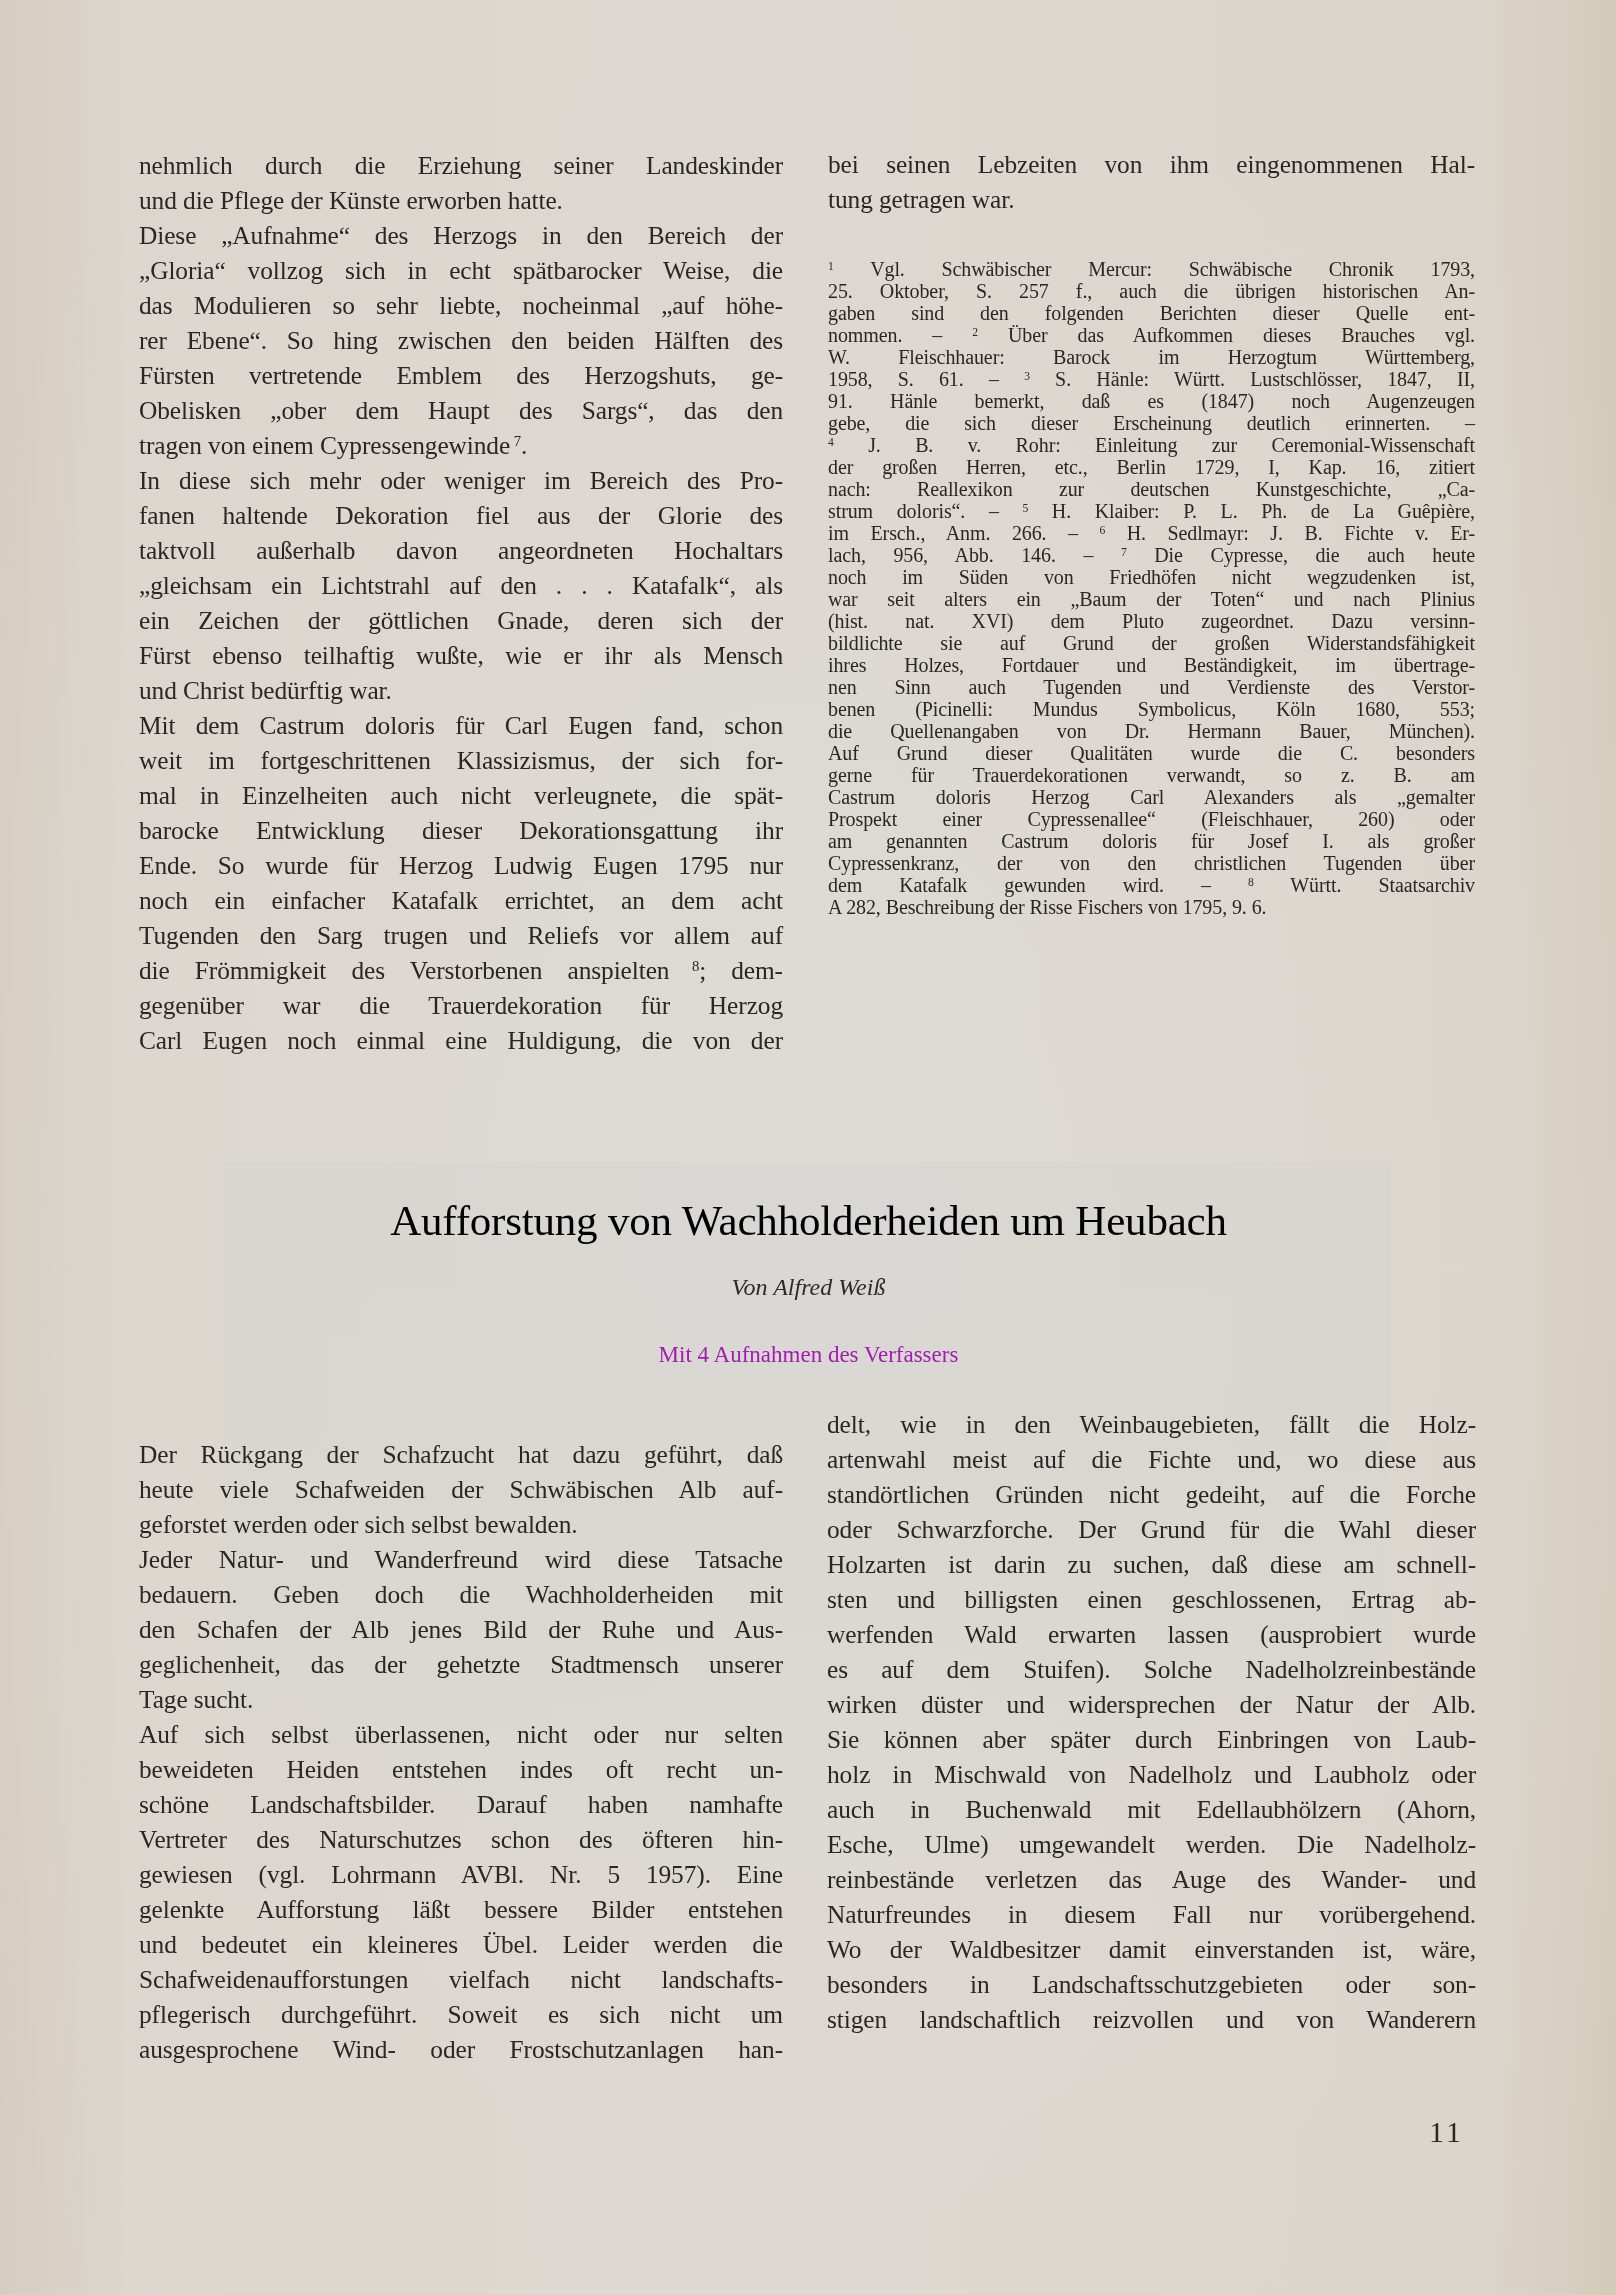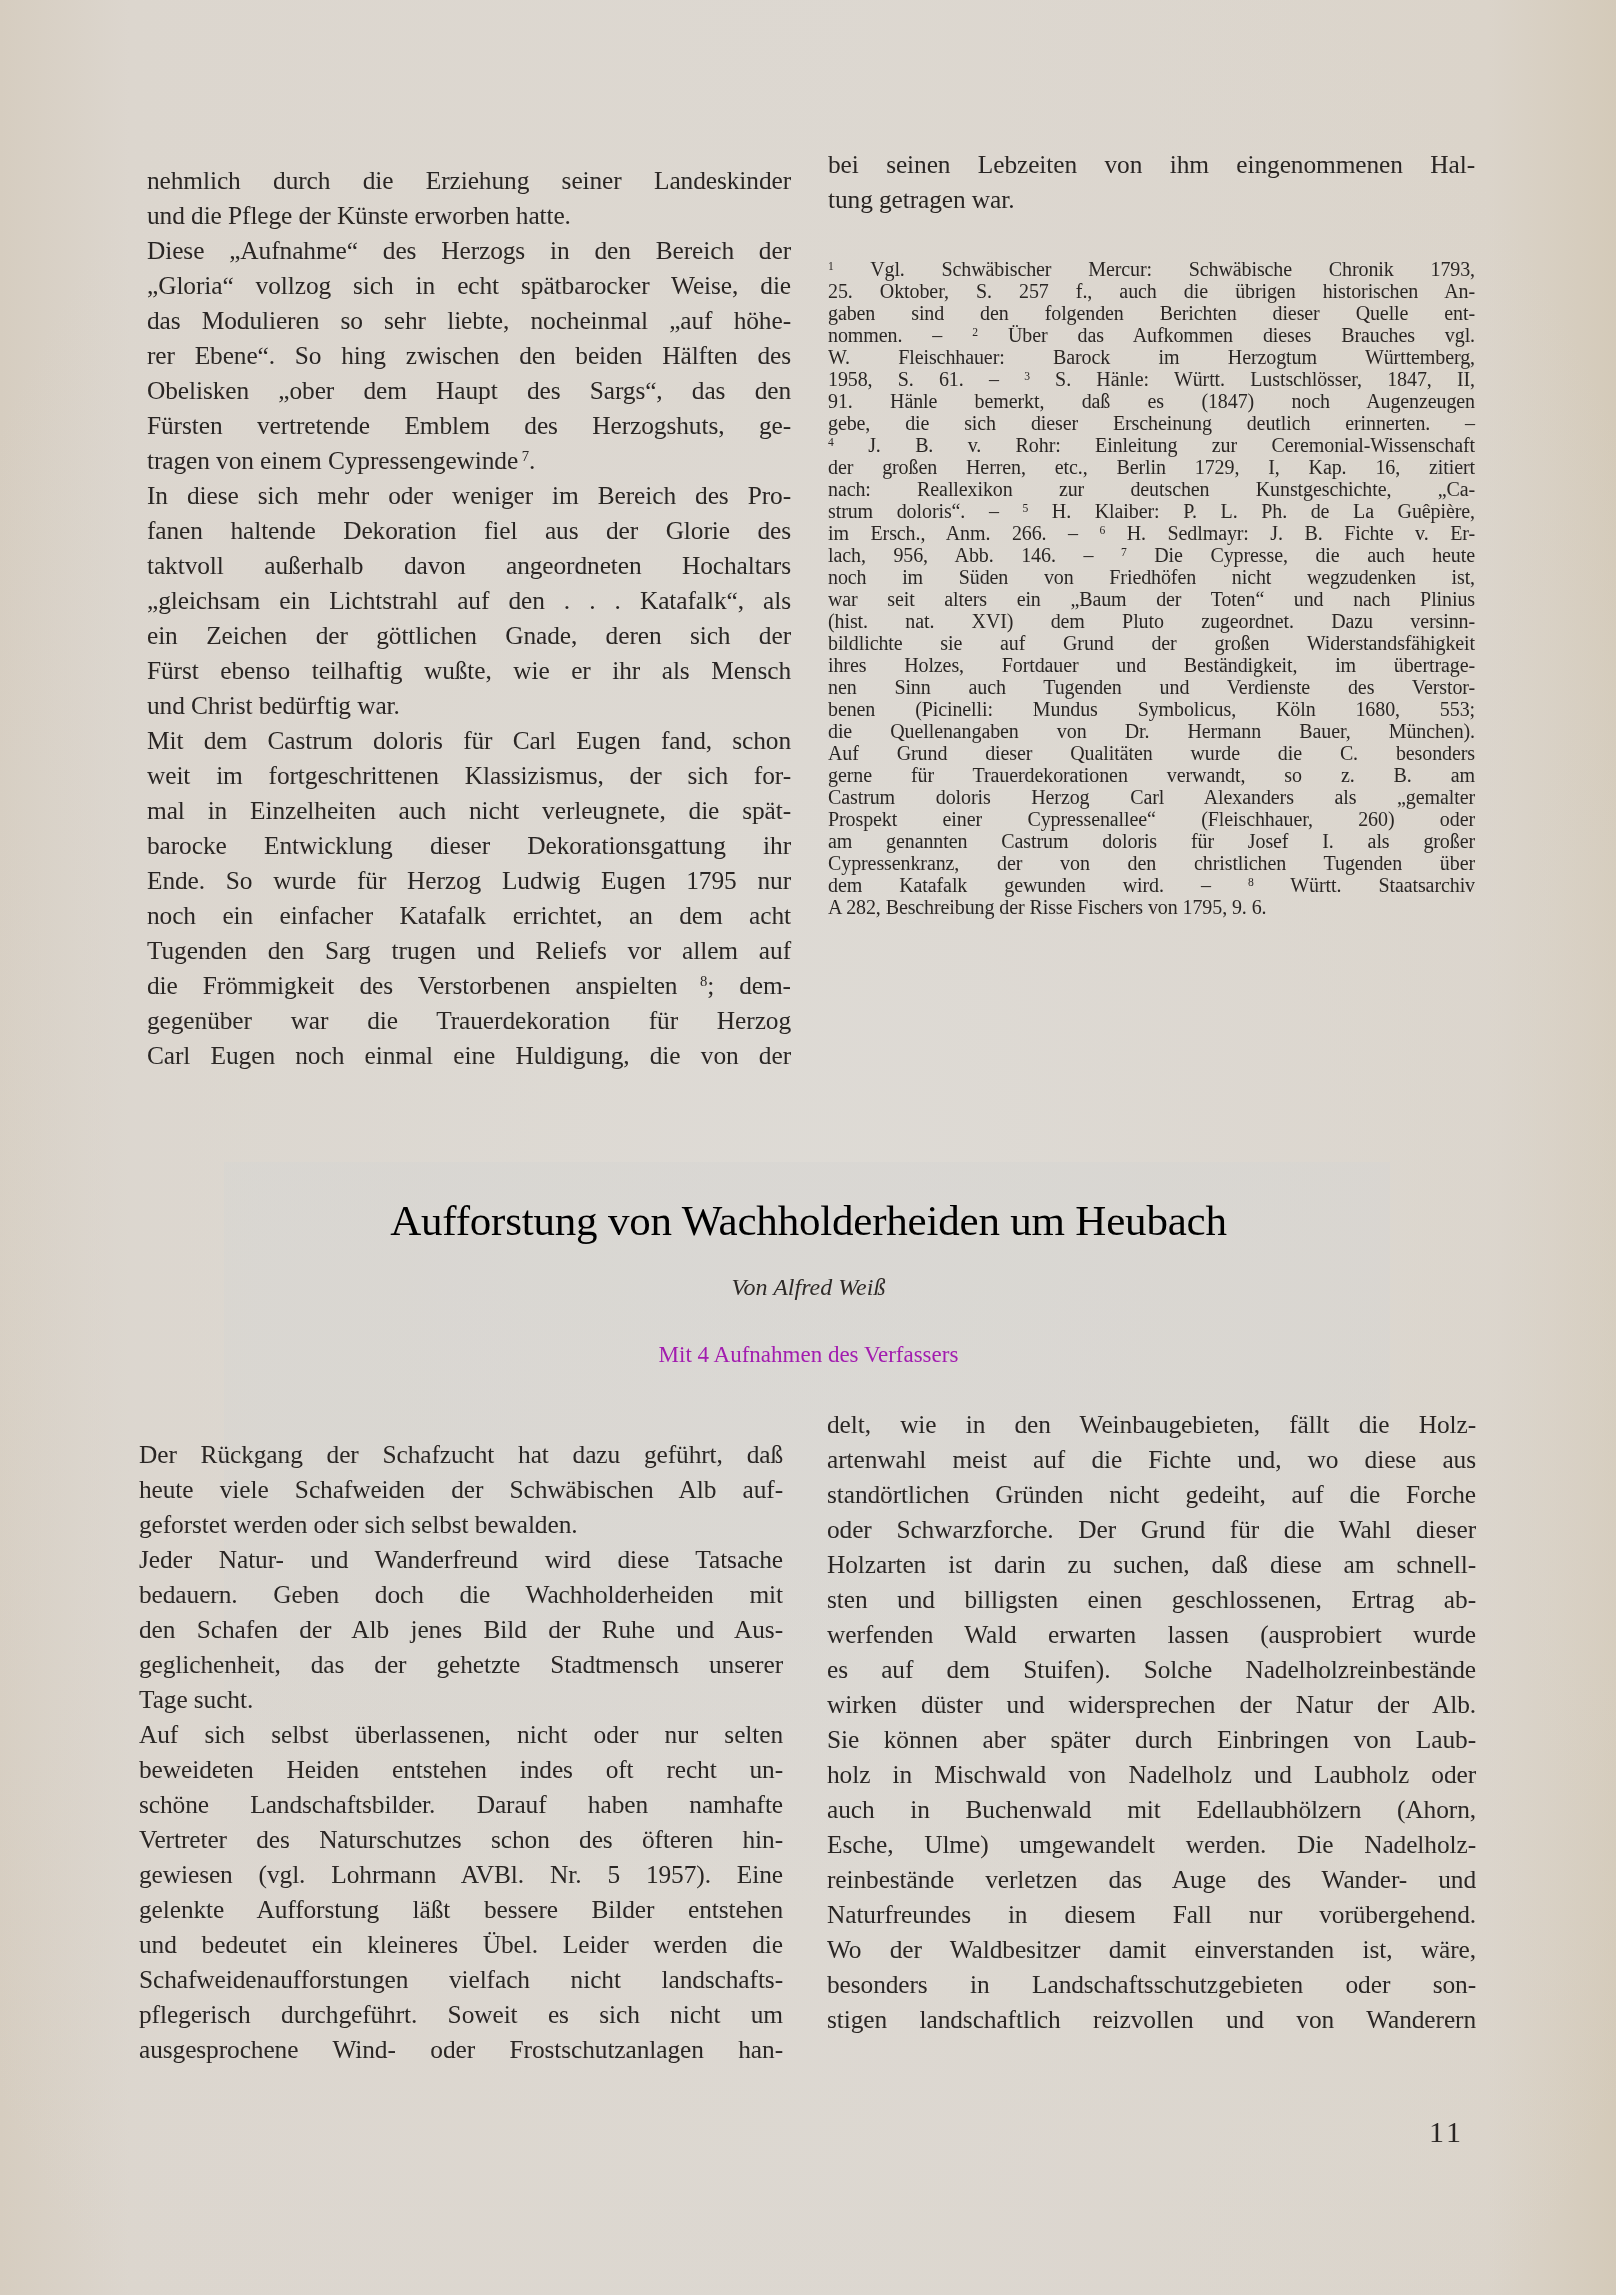--- a/index.html
+++ b/index.html
@@ -22,21 +22,21 @@
   .col { position: absolute; }
   .line {
     display: block; white-space: nowrap;
     text-align: justify; text-align-last: justify;
     overflow: visible;
   }
   .line.last { text-align-last: left; }
   .body-text { font-size: 25.4px; line-height: 35px; letter-spacing: -0.1px; }
   .note-text { font-size: 20px; line-height: 22px; letter-spacing: -0.1px; }
   sup { font-size: 0.58em; vertical-align: 0.55em; line-height: 0; }
-  #top-left { left: 139px; top: 163px; width: 644px; margin-left: 8px; }
+  #top-left { left: 139px; top: 148px; width: 644px; }
   #top-right { left: 828px; top: 147px; width: 647px; }
   #footnotes { left: 828px; top: 258px; width: 647px; }
   #title {
     position: absolute; left: 0; width: 1617px; top: 1196px;
     text-align: center; font-size: 43px; letter-spacing: -0.2px; color: #000000;
   }
   #byline {
     position: absolute; left: 0; width: 1617px; top: 1274px;
     text-align: center; font-size: 24px; font-style: italic; color: #2e2a27;
   }
@@ -57,22 +57,22 @@
 <div class="paper"></div>
 <div class="gray-block"></div>
 
 <div class="col body-text" id="top-left">
     <span class="line"><span>nehmlich durch die Erziehung seiner Landeskinder</span></span>
     <span class="line last"><span>und die Pflege der Künste erworben hatte.</span></span>
     <span class="line"><span>Diese „Aufnahme“ des Herzogs in den Bereich der</span></span>
     <span class="line"><span>„Gloria“ vollzog sich in echt spätbarocker Weise, die</span></span>
     <span class="line"><span>das Modulieren so sehr liebte, nocheinmal „auf höhe-</span></span>
     <span class="line"><span>rer Ebene“. So hing zwischen den beiden Hälften des</span></span>
+    <span class="line"><span>Fürsten vertretende Emblem des Herzogshuts, ge-</span></span>
     <span class="line"><span>Obelisken „ober dem Haupt des Sargs“, das den</span></span>
-    <span class="line"><span>Fürsten vertretende Emblem des Herzogshuts, ge-</span></span>
     <span class="line last"><span>tragen von einem Cypressengewinde</span><sup> 7</sup><span>.</span></span>
     <span class="line"><span>In diese sich mehr oder weniger im Bereich des Pro-</span></span>
     <span class="line"><span>fanen haltende Dekoration fiel aus der Glorie des</span></span>
     <span class="line"><span>taktvoll außerhalb davon angeordneten Hochaltars</span></span>
     <span class="line"><span>„gleichsam ein Lichtstrahl auf den . . . Katafalk“, als</span></span>
     <span class="line"><span>ein Zeichen der göttlichen Gnade, deren sich der</span></span>
     <span class="line"><span>Fürst ebenso teilhaftig wußte, wie er ihr als Mensch</span></span>
     <span class="line last"><span>und Christ bedürftig war.</span></span>
     <span class="line"><span>Mit dem Castrum doloris für Carl Eugen fand, schon</span></span>
     <span class="line"><span>weit im fortgeschrittenen Klassizismus, der sich for-</span></span>

